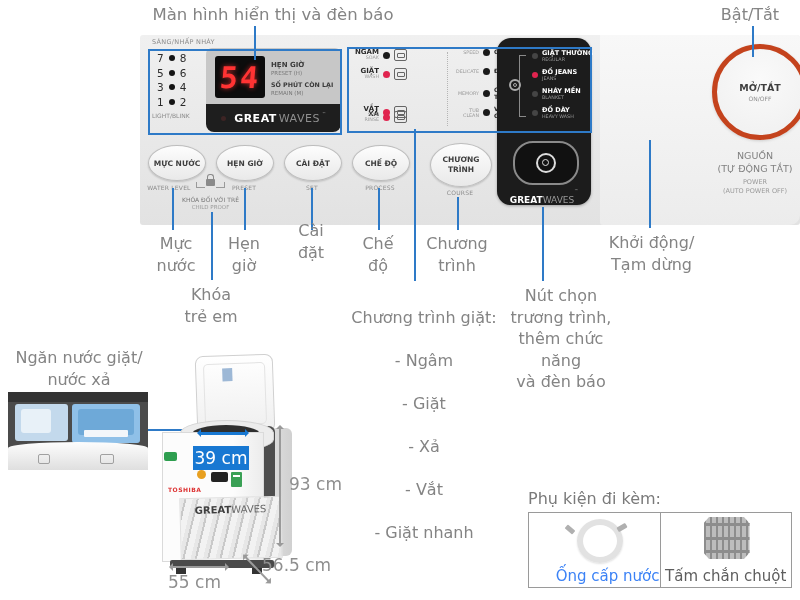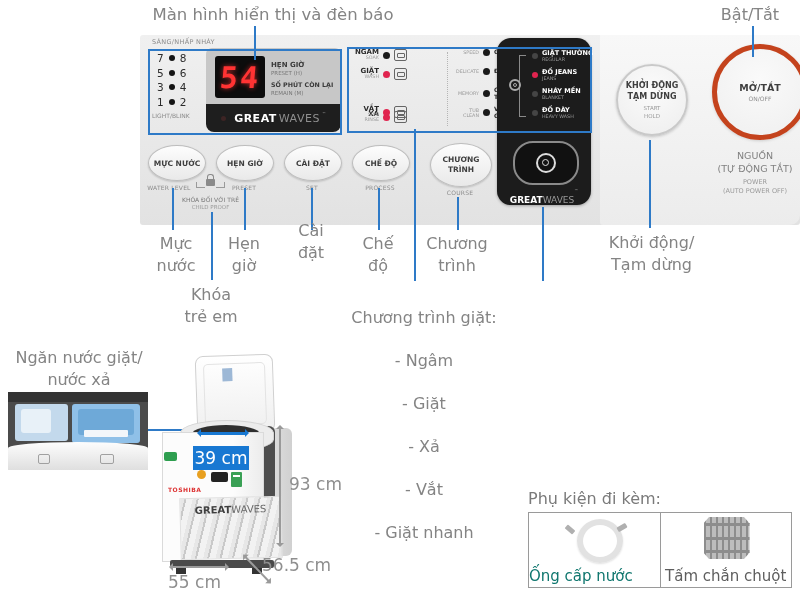--- a/index.html
+++ b/index.html
@@ -194,26 +194,20 @@
   <div class="sub" style="left:284px;top:184px;width:56px;">SET</div>
   <div class="sub" style="left:352px;top:184px;width:56px;">PROCESS</div>
   <div class="sub" style="left:430px;top:189px;width:60px;">COURSE</div>
 
   <div class="abs" style="left:196px;top:182px;width:8px;height:5px;border-left:1px solid #9a9a9a;border-bottom:1px solid #9a9a9a;"></div>
   <div class="abs" style="left:216px;top:182px;width:8px;height:5px;border-right:1px solid #9a9a9a;border-bottom:1px solid #9a9a9a;"></div>
   <span class="lock" style="left:206px;top:179px;"></span>
   <div class="abs" style="left:168px;top:196px;width:85px;text-align:center;font-size:6px;color:#777;">KHÓA ĐỐI VỚI TRẺ</div>
   <div class="abs" style="left:168px;top:204px;width:85px;text-align:center;font-size:5.5px;color:#9a9a9a;">CHILD PROOF</div>
 
-  <div class="abs" style="left:616px;top:64px;width:68px;height:68px;border-radius:50%;border:2px solid #c9c9c9;background:radial-gradient(circle at 50% 35%,#fbfbfb,#ededed);box-shadow:0 1px 3px rgba(0,0,0,.2);display:flex;flex-direction:column;align-items:center;justify-content:center;text-align:center;">
-    <span style="font-size:8px;font-weight:bold;color:#3f3f3f;white-space:pre-line;line-height:1.4;">KHỞI ĐỘNG
-TẠM DỪNG</span>
-    <span style="font-size:5.5px;color:#999;white-space:pre-line;line-height:1.5;margin-top:2px;">START
-HOLD</span>
-  </div>
   <div class="abs" style="left:712px;top:44px;width:86px;height:86px;border-radius:50%;border:5px solid #c4431d;background:radial-gradient(circle at 50% 35%,#fafafa,#efefef);box-shadow:0 1px 3px rgba(0,0,0,.15);display:flex;flex-direction:column;align-items:center;justify-content:center;text-align:center;">
     <span style="font-size:9.5px;font-weight:bold;color:#3f3f3f;">MỞ/TẮT</span>
     <span style="font-size:6px;color:#8c8c8c;margin-top:2px;">ON/OFF</span>
   </div>
   <div class="abs" style="left:705px;top:150px;width:100px;text-align:center;font-size:9.5px;color:#808080;white-space:pre-line;line-height:1.35;">NGUỒN
 (TỰ ĐỘNG TẮT)</div>
   <div class="abs" style="left:705px;top:178px;width:100px;text-align:center;font-size:6.5px;color:#9a9a9a;white-space:pre-line;line-height:1.4;">POWER
 (AUTO POWER OFF)</div>
 
   <div class="bluebox" style="left:148px;top:49px;width:190px;height:82px;"></div>
@@ -241,20 +235,24 @@
   <div class="ann" style="left:281px;top:220px;width:60px;">Cài
 đặt</div>
   <div class="ann" style="left:348px;top:233px;width:60px;">Chế
 độ</div>
   <div class="ann" style="left:417px;top:233px;width:80px;">Chương
 trình</div>
   <div class="ann" style="left:181px;top:284px;width:60px;">Khóa
 trẻ em</div>
   <div class="ann" style="left:599px;top:232px;width:105px;text-align:center;">Khởi động/
 Tạm dừng</div>
+  <div class="ann" style="left:498px;top:285px;width:126px;">Nút chọn
+trương trình,
+thêm chức năng
+và đèn báo</div>
   <div class="ann" style="left:8px;top:347px;width:142px;">Ngăn nước giặt/
 nước xả</div>
 
   <div class="ann" style="left:324px;top:285px;width:200px;">
     <div>Chương trình giặt:</div>
     <div>- Ngâm</div>
     <div>- Giặt</div>
     <div>- Xả</div>
     <div>- Vắt</div>
     <div>- Giặt nhanh</div>
@@ -314,21 +312,21 @@
   <div class="dim" style="left:262px;top:555px;">56.5 cm</div>
   <div class="arrow arrow-h" style="left:172px;top:566px;width:54px;height:2px;"></div>
   <div class="dim" style="left:168px;top:572px;">55 cm</div>
 
   <div class="abs" style="left:528px;top:489px;font-size:16px;color:#7a7a7a;">Phụ kiện đi kèm:</div>
   <div class="abs" style="left:528px;top:512px;width:262px;height:74px;border:1px solid #9a9a9a;display:flex;">
     <div style="flex:1;border-right:1px solid #9a9a9a;position:relative;">
       <div class="abs" style="left:48px;top:6px;width:34px;height:32px;border:6px solid #e2e2e2;border-radius:50%;box-shadow:0 1px 2px rgba(0,0,0,.12);"></div>
       <div class="abs" style="left:36px;top:14px;width:10px;height:5px;background:#b0b0b0;transform:rotate(40deg);border-radius:1px;"></div>
       <div class="abs" style="left:88px;top:12px;width:10px;height:5px;background:#b0b0b0;transform:rotate(-30deg);border-radius:1px;"></div>
-      <div class="abs" style="left:0;bottom:2px;width:100%;text-align:left;font-size:15px;color:#0f766e;">Ống cấp nước</div>
+      <div class="abs" style="left:0;bottom:2px;width:100%;text-align:right;font-size:15px;color:#3b82f6;">Ống cấp nước</div>
     </div>
     <div style="flex:1;position:relative;">
       <div class="abs" style="left:43px;top:4px;width:46px;height:42px;background:repeating-linear-gradient(90deg,#8d8d8d 0 2px,#bdbdbd 2px 6px);border-radius:4px;clip-path:polygon(12% 0,88% 0,100% 15%,100% 85%,88% 100%,12% 100%,0 85%,0 15%);">
         <div class="abs" style="left:0;top:6px;width:100%;height:3px;background:#8d8d8d;"></div>
         <div class="abs" style="left:0;top:20px;width:100%;height:3px;background:#8d8d8d;"></div>
         <div class="abs" style="left:0;top:33px;width:100%;height:3px;background:#8d8d8d;"></div>
       </div>
       <div class="abs" style="left:0;bottom:2px;width:100%;text-align:center;font-size:15px;color:#5e5e5e;">Tấm chắn chuột</div>
     </div>
   </div>

